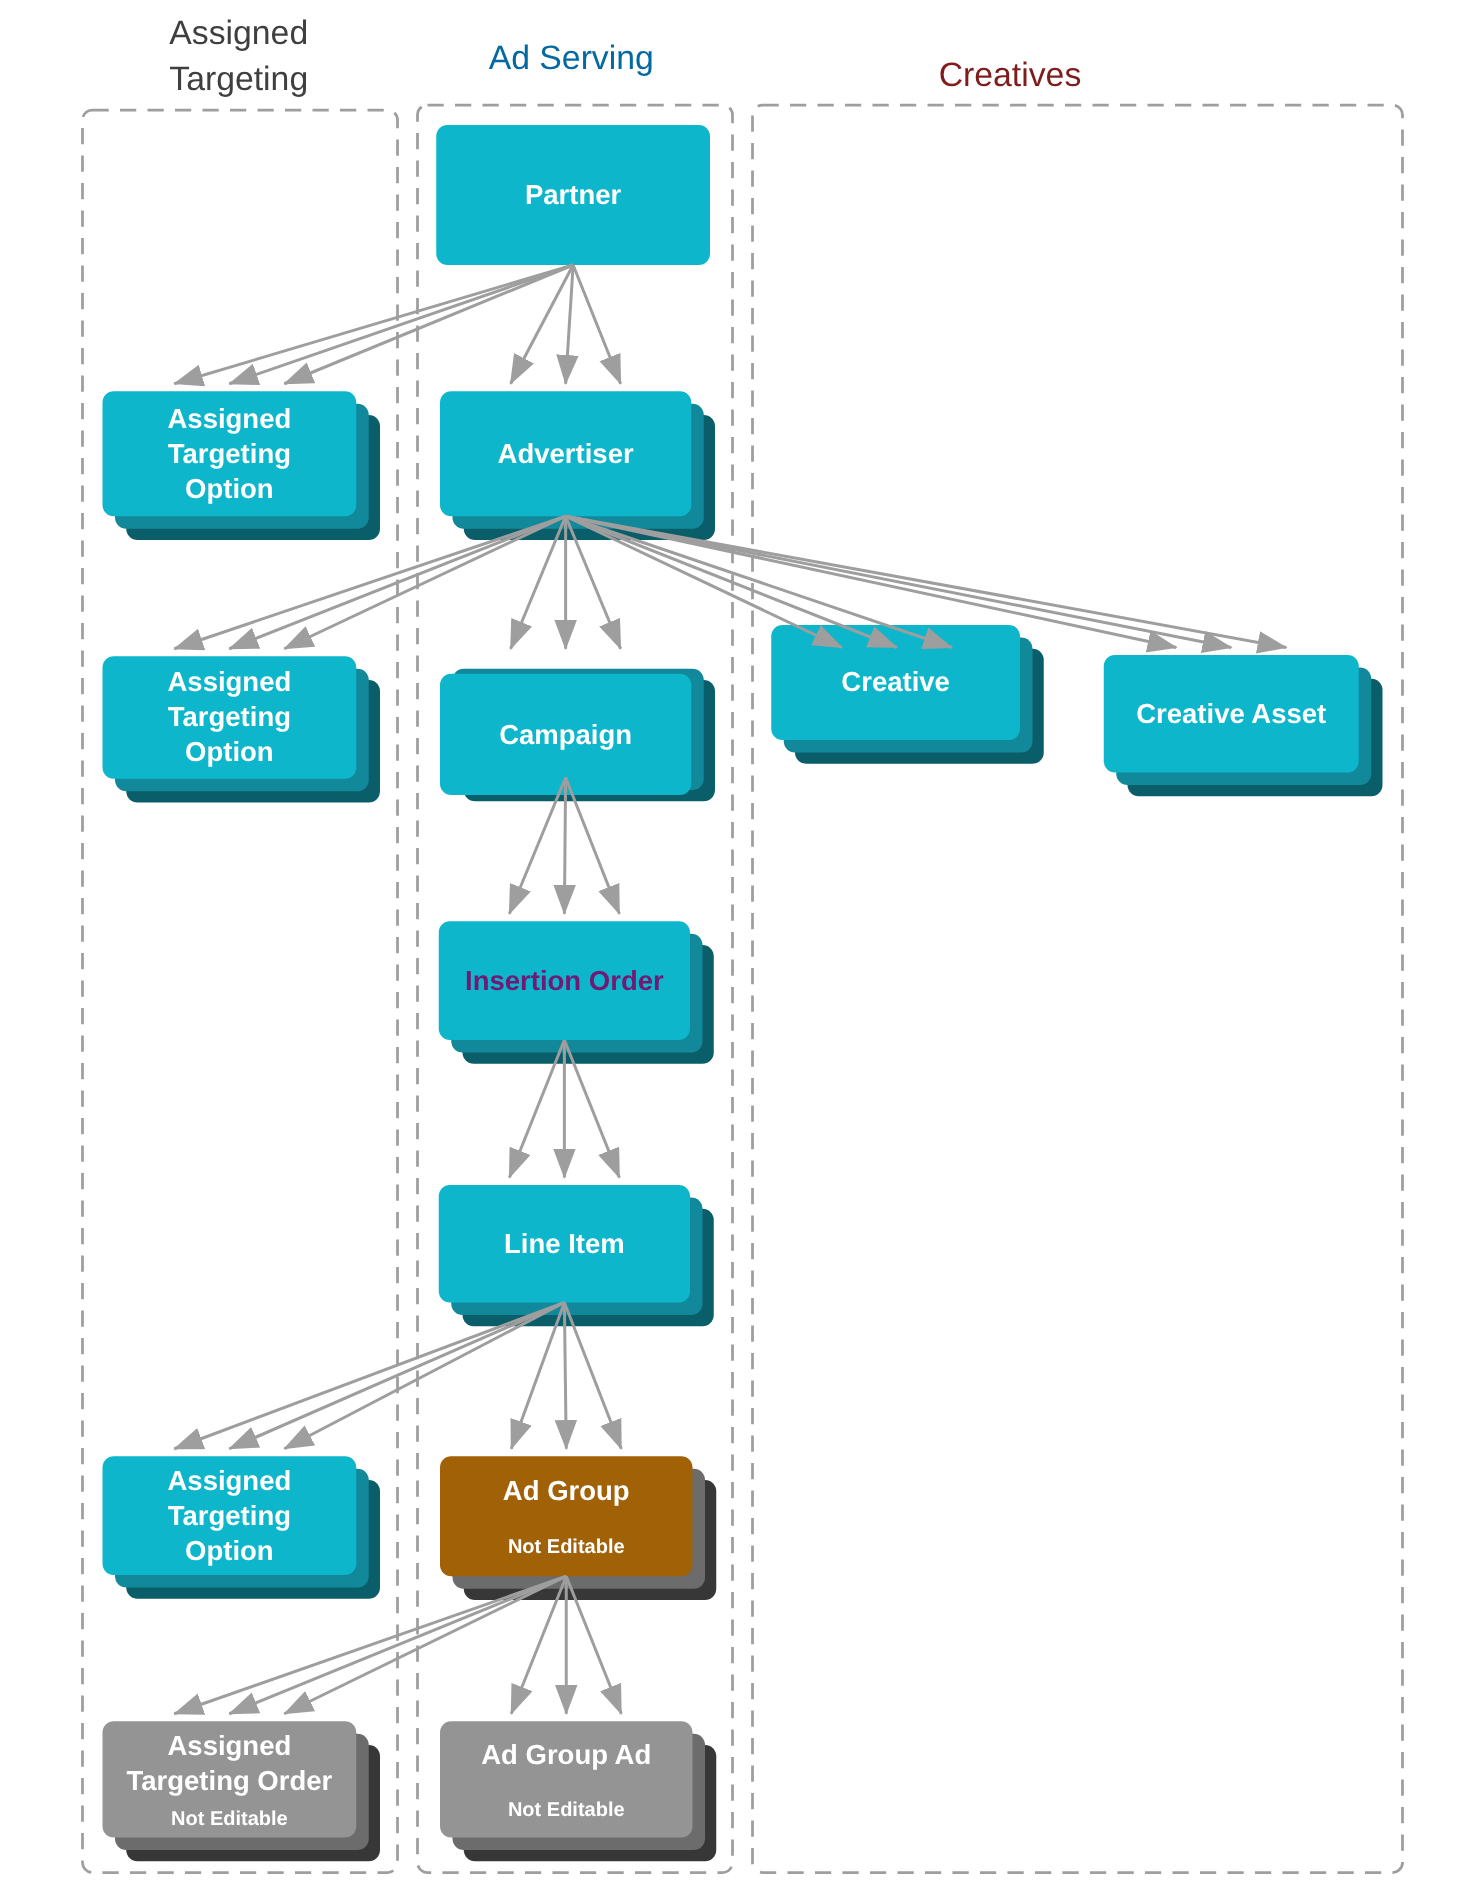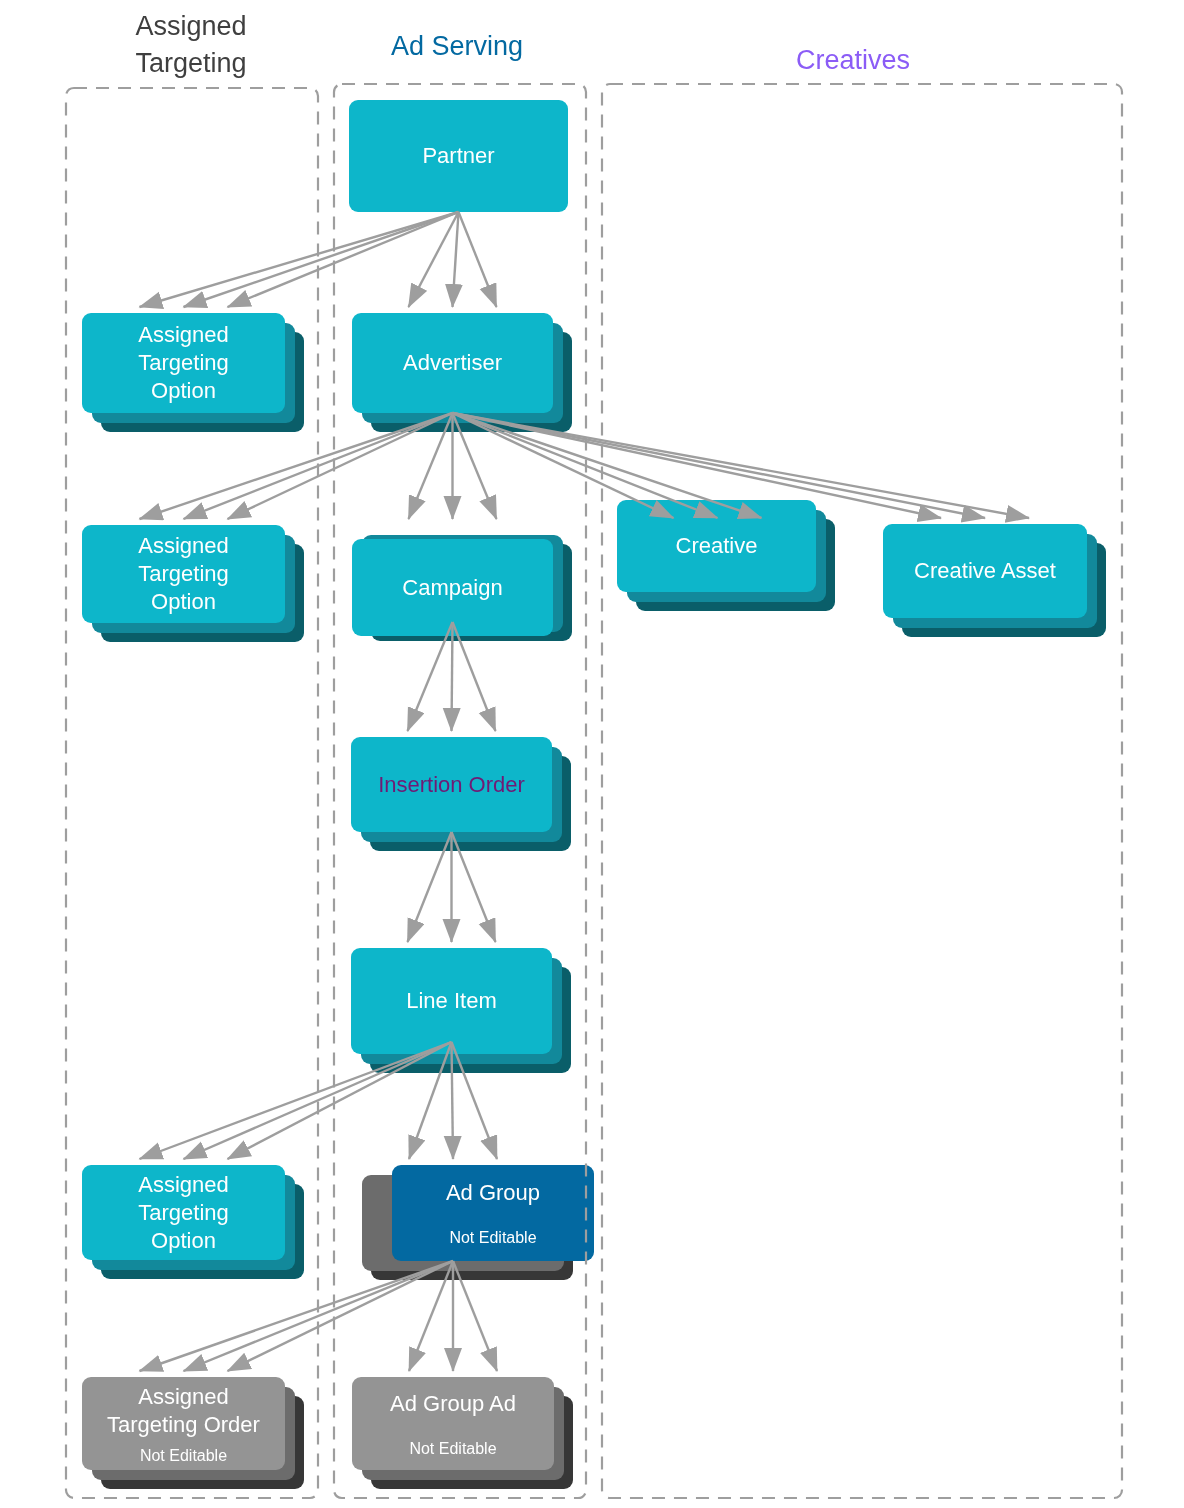--- a/index.html
+++ b/index.html
@@ -19,39 +19,39 @@
     width:320px;
     transform:translateX(-160px);
     white-space:nowrap;
   }
   .node{position:absolute;}
   .node .layer{position:absolute;border-radius:9px;width:100%;height:100%;}
   .node .face{
     position:absolute;left:0;top:0;width:100%;height:100%;
     border-radius:9px;
     display:flex;flex-direction:column;align-items:center;justify-content:center;
-    color:#ffffff;font-weight:normal;text-align:center;
+    color:#ffffff;font-weight:bold;text-align:center;
   }
   .node .label{font-size:22px;line-height:28px;}
   .node .sublabel{font-size:16px;line-height:18px;}
   svg.arrows{position:absolute;left:0;top:0;pointer-events:none;}
 </style>
 </head>
 <body>
 
 <div class="canvas">
   <div id="headers">
       <div class="col-header" style="left: 191px; top: 8px; color: rgb(63, 63, 63);">
         <div>Assigned</div>
         <div>Targeting</div>
       </div>
       <div class="col-header" style="left: 457px; top: 28px; color: #0369a1; text-align: center;">
         <div>Ad Serving</div>
       </div>
-      <div class="col-header" style="left: 853px; top: 42px; color: #8b5cf6;">
+      <div class="col-header" style="left: 808px; top: 42px; color: #7f1d1d;">
         <div>Creatives</div>
       </div>
     </div>
   <div id="nodes">
       <div class="node" style="left: 349px; top: 100px; width: 219px; height: 112px;">
         <div class="face" style="background: rgb(13, 182, 202); color: rgb(255, 255, 255);">
           <div class="label">
             <div>Partner</div>
           </div>
         </div>
@@ -116,21 +116,21 @@
       </div>
       <div class="node" style="left: 351px; top: 737px; width: 201px; height: 95px;">
         <div class="layer" style="left: 19px; top: 19px; background: rgb(10, 94, 105);"></div>
         <div class="layer" style="left: 10px; top: 10px; background: rgb(18, 137, 155);"></div>
         <div class="face" style="background: rgb(13, 182, 202); color: #701a75;">
           <div class="label">
             <div>Insertion Order</div>
           </div>
         </div>
       </div>
-      <div class="node" style="left: 351px; top: 948px; width: 201px; height: 106px;">
+      <div class="node" style="left: 351px; top: 948px; width: 201px; height: 94px;">
         <div class="layer" style="left: 19px; top: 19px; background: rgb(10, 94, 105);"></div>
         <div class="layer" style="left: 10px; top: 10px; background: rgb(18, 137, 155);"></div>
         <div class="face" style="background: rgb(13, 182, 202); color: rgb(255, 255, 255);">
           <div class="label">
             <div>Line Item</div>
           </div>
         </div>
       </div>
       <div class="node" style="left: 82px; top: 1165px; width: 203px; height: 95px;">
         <div class="layer" style="left: 19px; top: 19px; background: rgb(10, 94, 105);"></div>
@@ -139,21 +139,21 @@
           <div class="label">
             <div>Assigned</div>
             <div>Targeting</div>
             <div>Option</div>
           </div>
         </div>
       </div>
       <div class="node" style="left: 352px; top: 1165px; width: 202px; height: 96px;">
         <div class="layer" style="left: 19px; top: 19px; background: rgb(55, 55, 55);"></div>
         <div class="layer" style="left: 10px; top: 10px; background: rgb(108, 108, 108);"></div>
-        <div class="face" style="background: #0369a1; color: rgb(255, 255, 255); margin-left: 40px;">
+        <div class="face" style="background: #a16207; color: rgb(255, 255, 255);">
           <div class="label">
             <div>Ad Group</div>
           </div>
           <div class="sublabel" style="margin-top: 22px;">Not Editable</div>
         </div>
       </div>
       <div class="node" style="left: 82px; top: 1377px; width: 203px; height: 93px;">
         <div class="layer" style="left: 19px; top: 19px; background: rgb(55, 55, 55);"></div>
         <div class="layer" style="left: 10px; top: 10px; background: rgb(108, 108, 108);"></div>
         <div class="face" style="background: rgb(148, 148, 148); color: rgb(255, 255, 255);">

